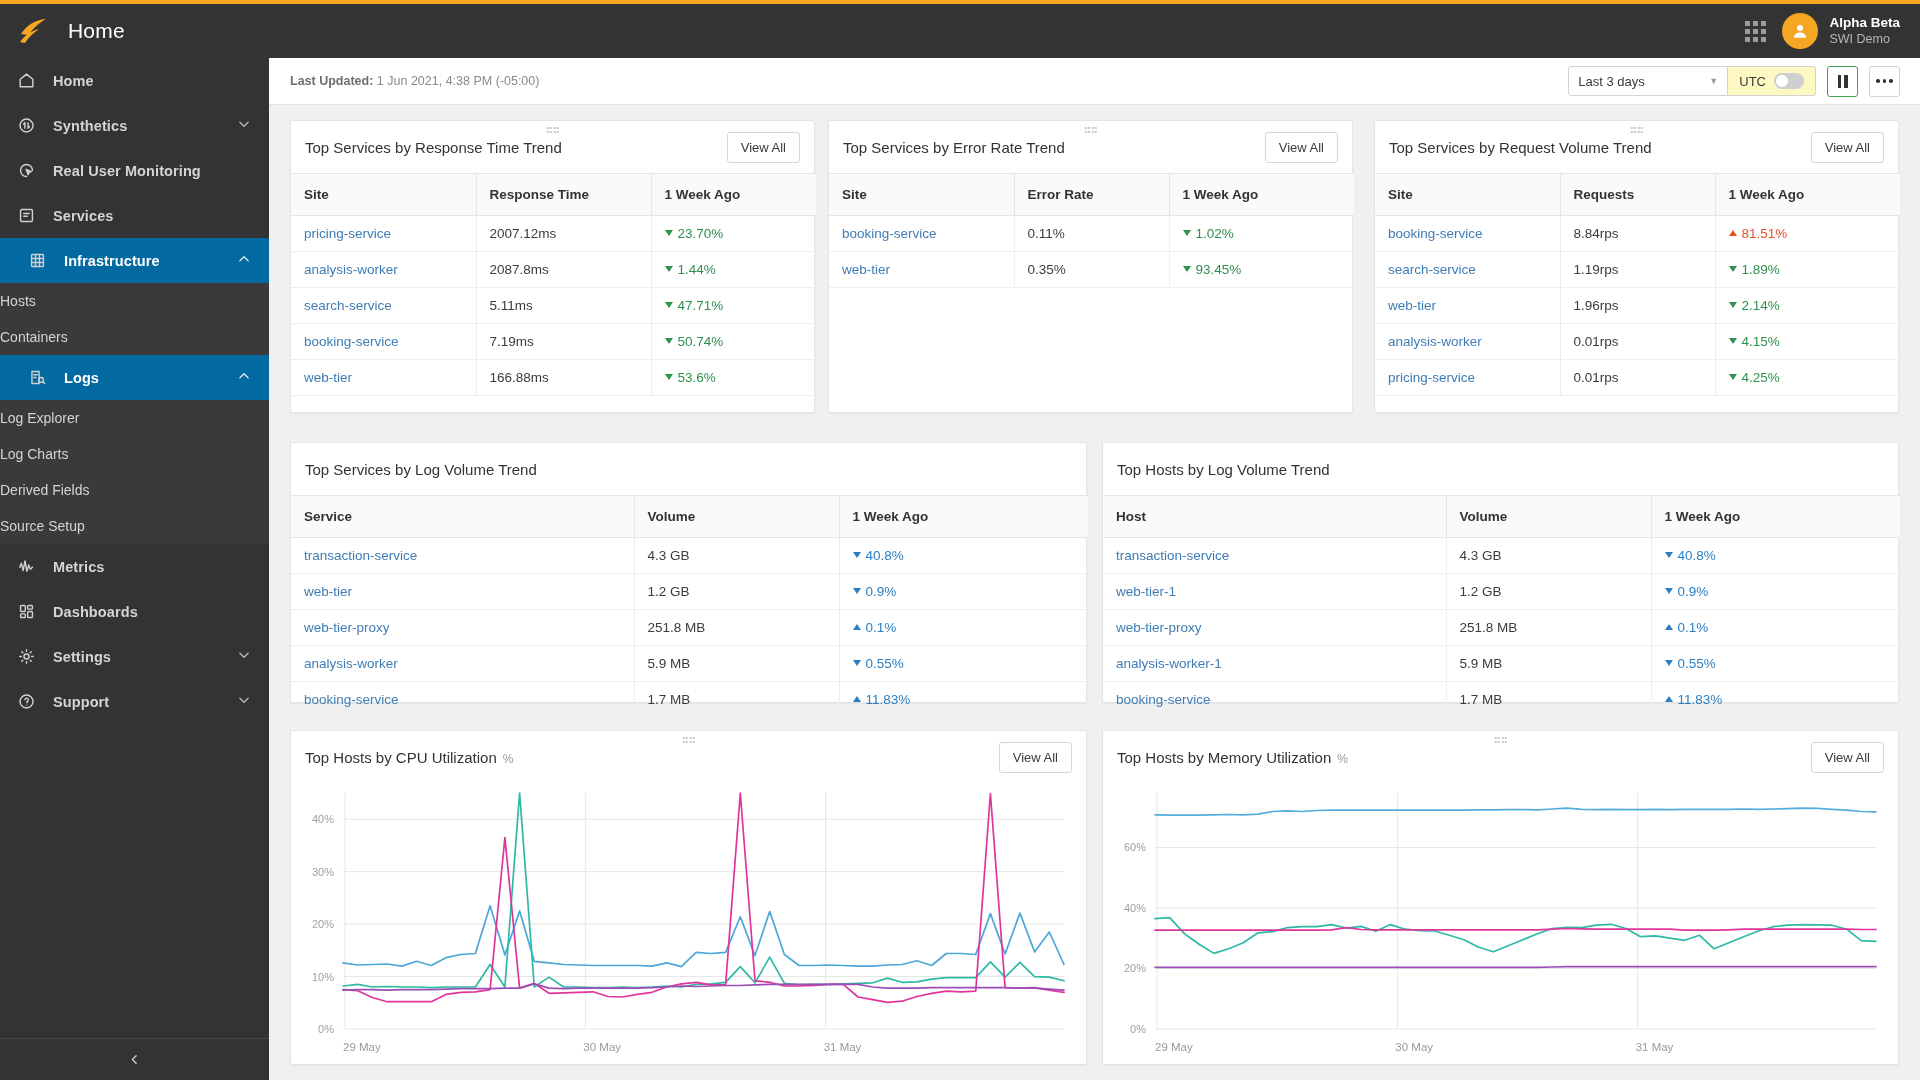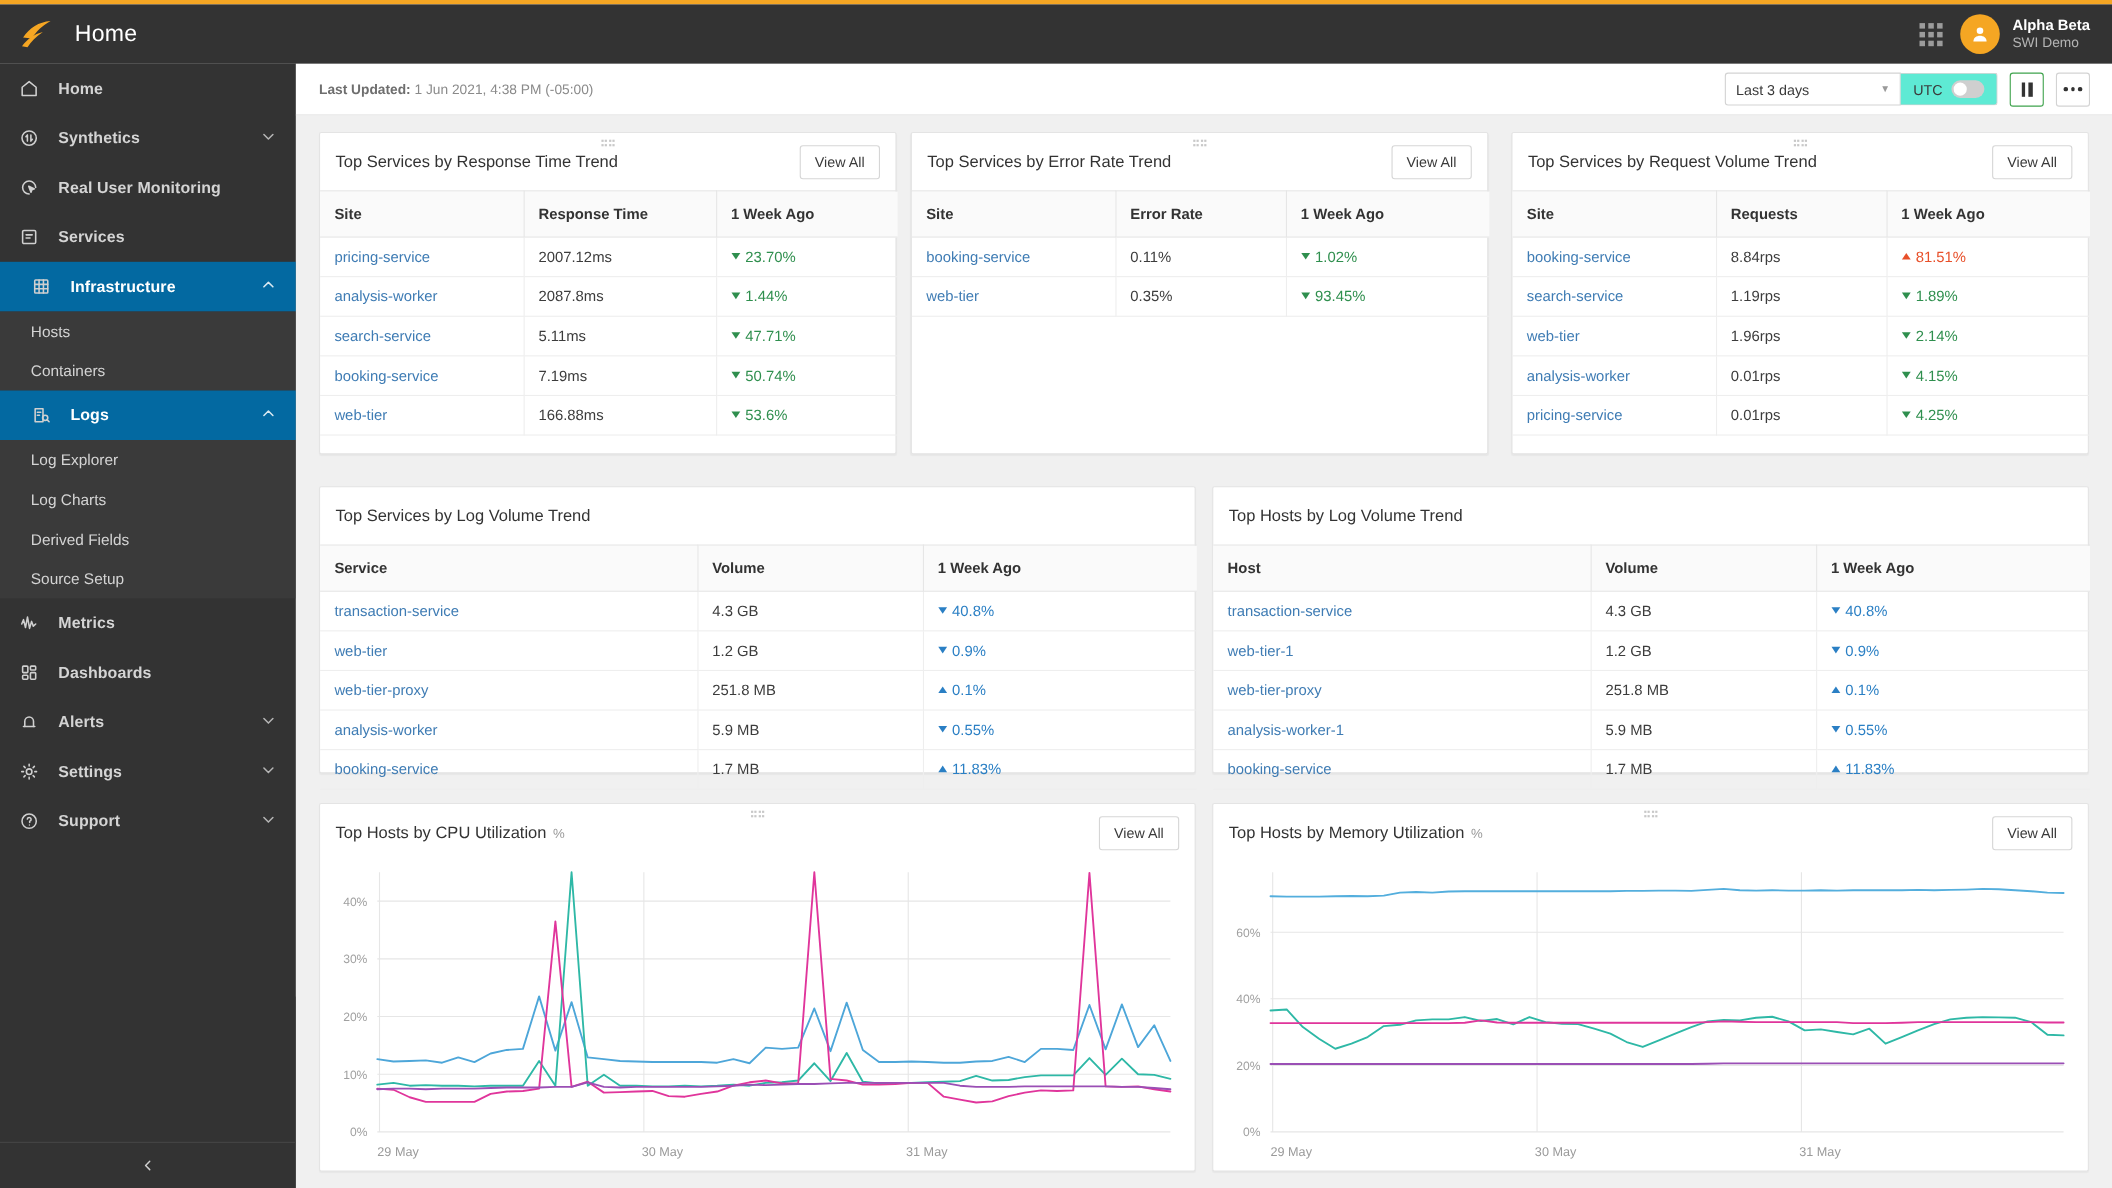--- a/index.html
+++ b/index.html
@@ -41,21 +41,21 @@
   .nav-item {
     display: flex; align-items: center; height: 45px; padding: 0 18px 0 17px;
     color: #d4d4d4; font-size: 14.5px; cursor: pointer; position: relative;
   }
   .nav-item .ico { width: 36px; display: flex; align-items: center; flex: 0 0 36px; }
   .nav-item .lbl { flex: 1; font-weight: 600; letter-spacing: .1px; }
   .nav-item.expanded { background: #0369a1; color: #ffffff; padding-left: 28px; }
   .nav-item .chev { width: 14px; height: 14px; opacity: .85; }
   .sub-wrap { background: #3a3a3a; }
   .sub-item {
-    display: flex; align-items: center; height: 36px; padding-left: 28px;
+    display: flex; align-items: center; height: 36px; 
     color: #d4d4d4; font-size: 14px; cursor: pointer;
   }
   .collapse-btn {
     position: absolute; bottom: 0; left: 0; width: 269px; height: 42px;
     display: flex; align-items: center; justify-content: center;
     border-top: 1px solid #454545; cursor: pointer;
   }
 
   
   .toolbar {
@@ -67,21 +67,21 @@
   .last-updated b { color: #6e6e6e; font-weight: bold; }
   .toolbar-right { margin-left: auto; display: flex; align-items: center; gap: 0; }
   .range-select {
     width: 160px; height: 30px; border: 1px solid #d3d3d3; border-radius: 3px 0 0 3px;
     background: #fff; display: flex; align-items: center; padding: 0 9px;
     font-size: 13px; color: #3a3a3a; cursor: pointer;
   }
   .range-select .caret { margin-left: auto; color: #9a9a9a; font-size: 9px; }
   .tz-box {
     height: 30px; border: 1px solid #d3d3d3; border-left: none; border-radius: 0 3px 3px 0;
-    background: #5eead4; display: flex; align-items: center; gap: 8px; padding: 0 11px;
+    background: #fef9c3; display: flex; align-items: center; gap: 8px; padding: 0 11px;
     font-size: 13px; color: #3a3a3a; cursor: pointer;
   }
   .toggle { width: 30px; height: 16px; border-radius: 9px; background: #cfcfcf; position: relative; }
   .toggle i { position: absolute; top: 2px; left: 2px; width: 12px; height: 12px; border-radius: 50%; background: #fff; }
   .icon-btn {
     width: 31px; height: 31px; border-radius: 3px; background: #fff;
     display: flex; align-items: center; justify-content: center; cursor: pointer;
     border: 1px solid #d3d3d3; margin-left: 11px;
   }
   .icon-btn.active { border-color: #3fa34d; }
@@ -279,32 +279,20 @@
         <div class="nav-item">
           <span class="ico">
             <svg width="19" height="19" viewBox="0 0 24 24" fill="none" stroke="#d0d0d0" stroke-width="1.8" stroke-linecap="round" stroke-linejoin="round">
               <rect x="4.5" y="4.5" width="6" height="7.5" rx="1"></rect>
               <rect x="13.5" y="4.5" width="6" height="4.5" rx="1"></rect>
               <rect x="4.5" y="15" width="6" height="4.5" rx="1"></rect>
               <rect x="13.5" y="12" width="6" height="7.5" rx="1"></rect>
             </svg>
           </span>
           <span class="lbl">Dashboards</span>
-        </div>
-        <div class="nav-item">
-          <span class="ico">
-            <svg width="19" height="19" viewBox="0 0 24 24" fill="none" stroke="#d0d0d0" stroke-width="1.8" stroke-linecap="round" stroke-linejoin="round">
-              <path d="M7 17V11a5 5 0 0 1 10 0v6"></path>
-              <path d="M5.5 17h13"></path>
-            </svg>
-          </span>
-          <span class="lbl">Alerts</span>
-          <span><svg class="chev" viewBox="0 0 24 24" fill="none" stroke="#cccccc" stroke-width="2.4" stroke-linecap="round" stroke-linejoin="round">
-              <polyline points="5 9 12 16 19 9"></polyline>
-            </svg></span>
         </div>
         <div class="nav-item">
           <span class="ico">
             <svg width="19" height="19" viewBox="0 0 24 24" fill="none" stroke="#d0d0d0" stroke-width="1.8" stroke-linecap="round" stroke-linejoin="round">
               <circle cx="12" cy="12" r="3.2"></circle>
               <path d="M12 3.5v2M12 18.5v2M3.5 12h2M18.5 12h2M6 6l1.4 1.4M16.6 16.6 18 18M18 6l-1.4 1.4M7.4 16.6 6 18"></path>
             </svg>
           </span>
           <span class="lbl">Settings</span>
           <span><svg class="chev" viewBox="0 0 24 24" fill="none" stroke="#cccccc" stroke-width="2.4" stroke-linecap="round" stroke-linejoin="round">

